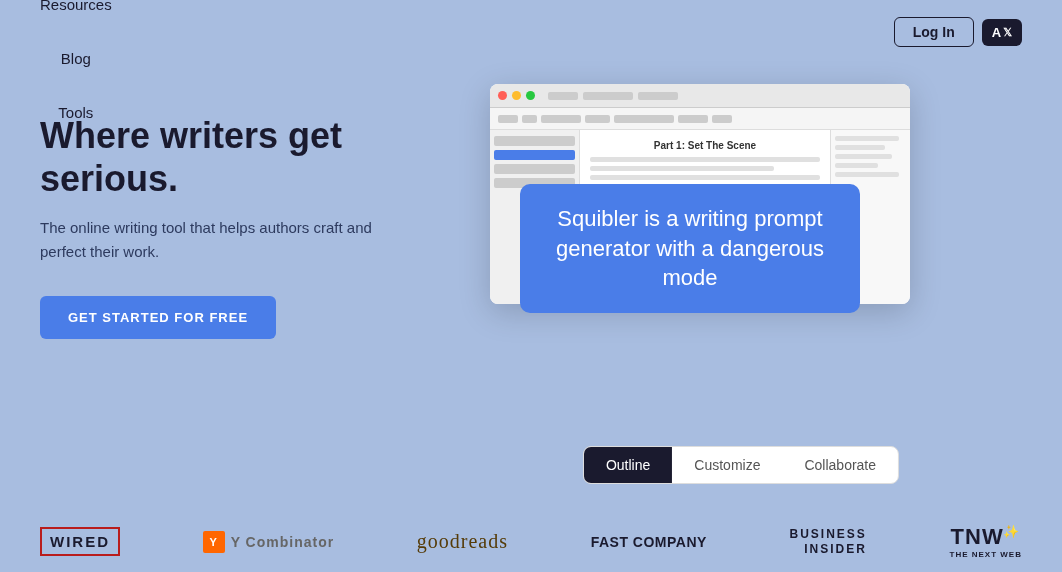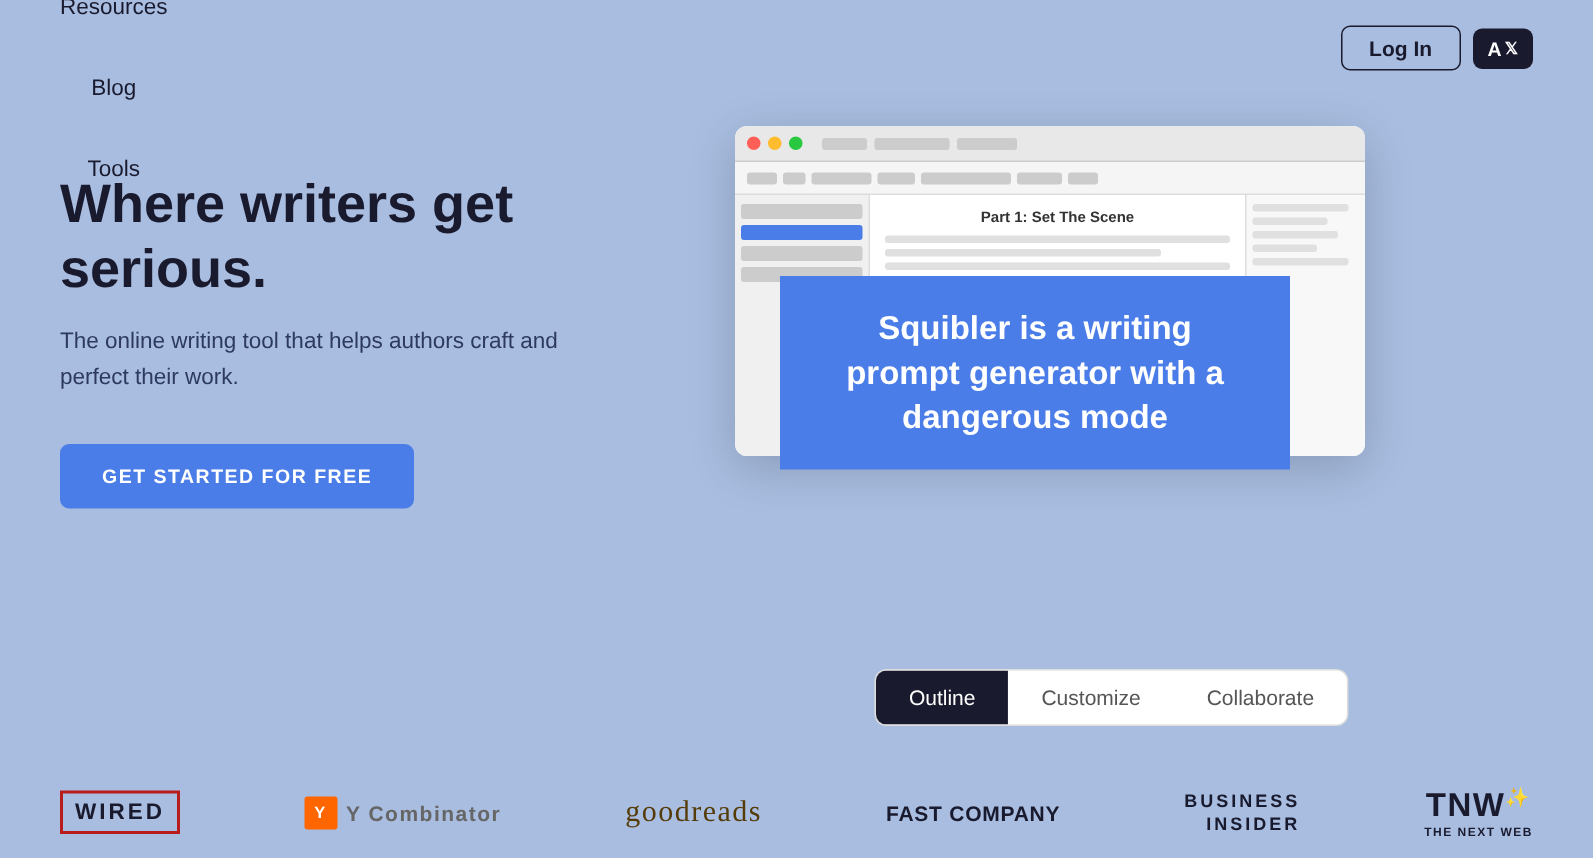--- a/index.html
+++ b/index.html
@@ -215,24 +215,24 @@
     }
 
     
     .tooltip-overlay {
       position: absolute;
       top: 90px;
       left: 60px;
       width: 340px;
       background: #4a7de8;
       color: #fff;
-      border-radius: 0;
+      border-radius: 10px;
       padding: 20px 28px;
       font-size: 22px;
-      font-weight: 700;
+      font-weight: 400;
       line-height: 1.35;
       text-align: center;
       z-index: 10;
     }
 
     
     .tab-switcher {
       position: absolute;
       bottom: -20px;
       left: 50%;

